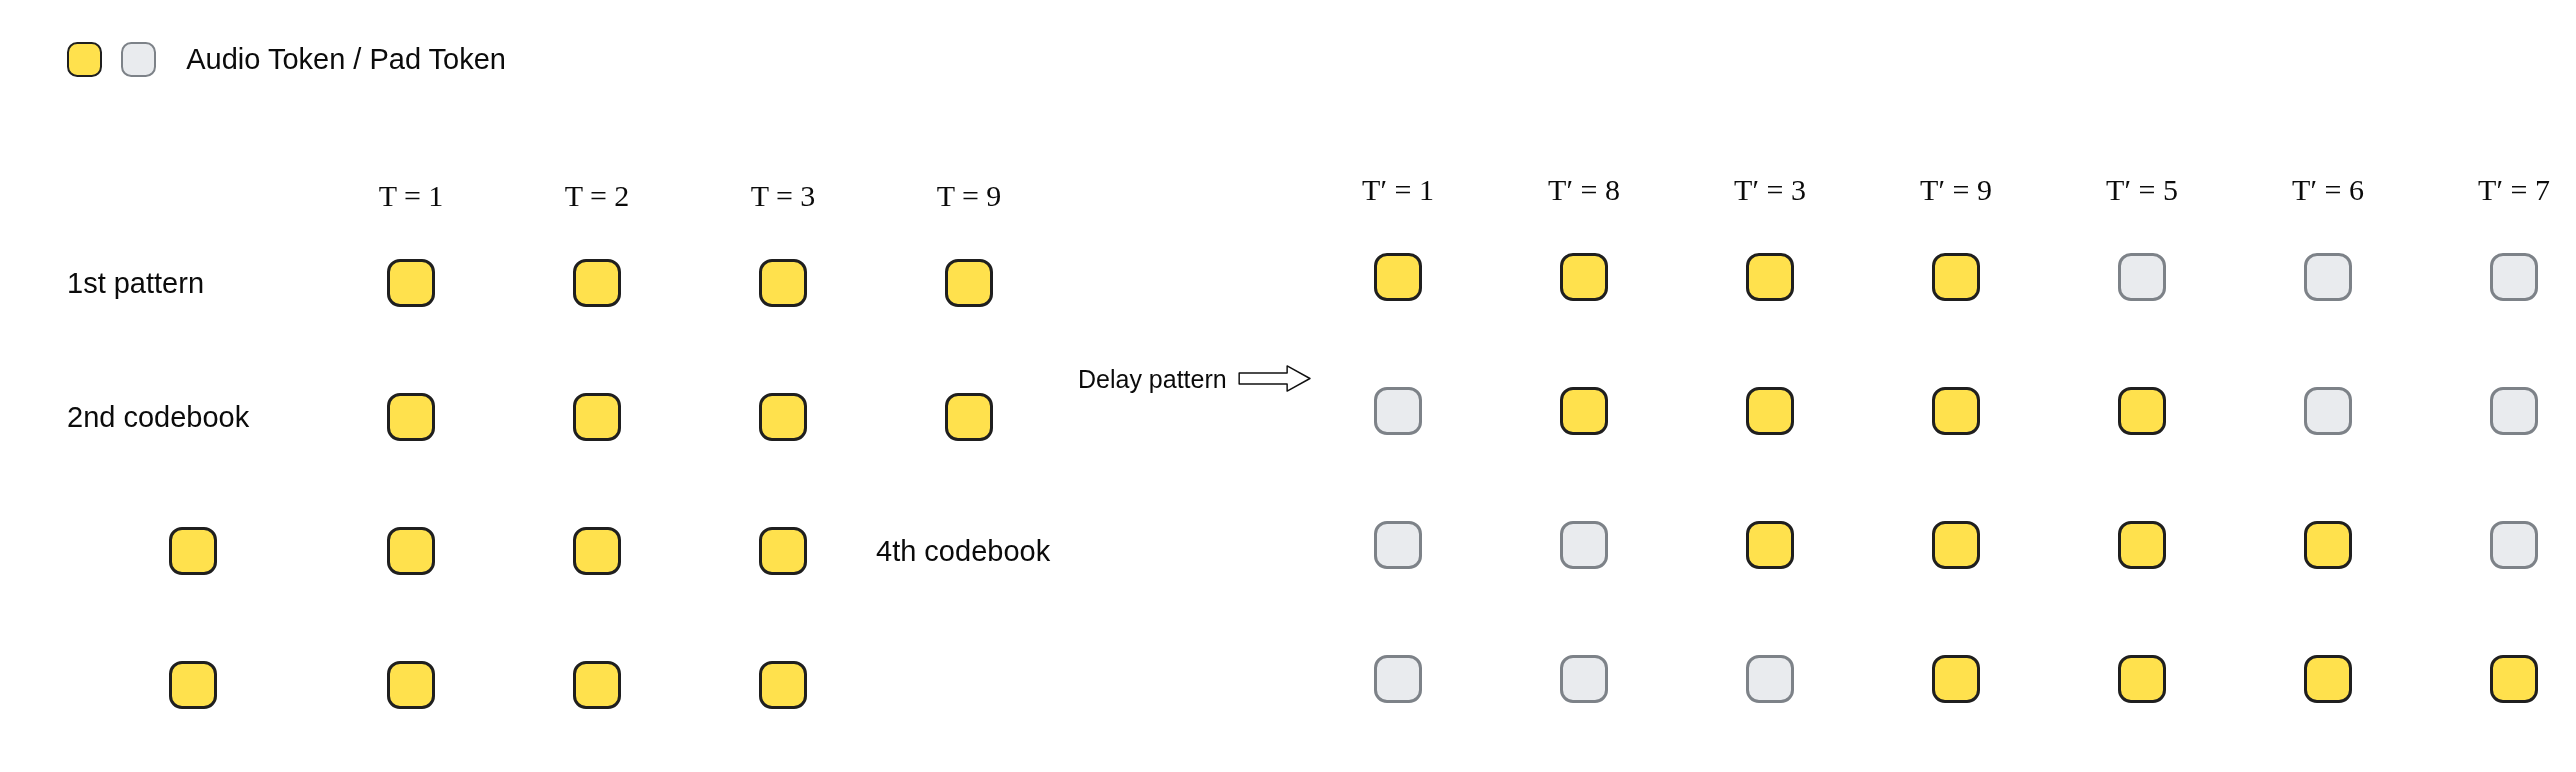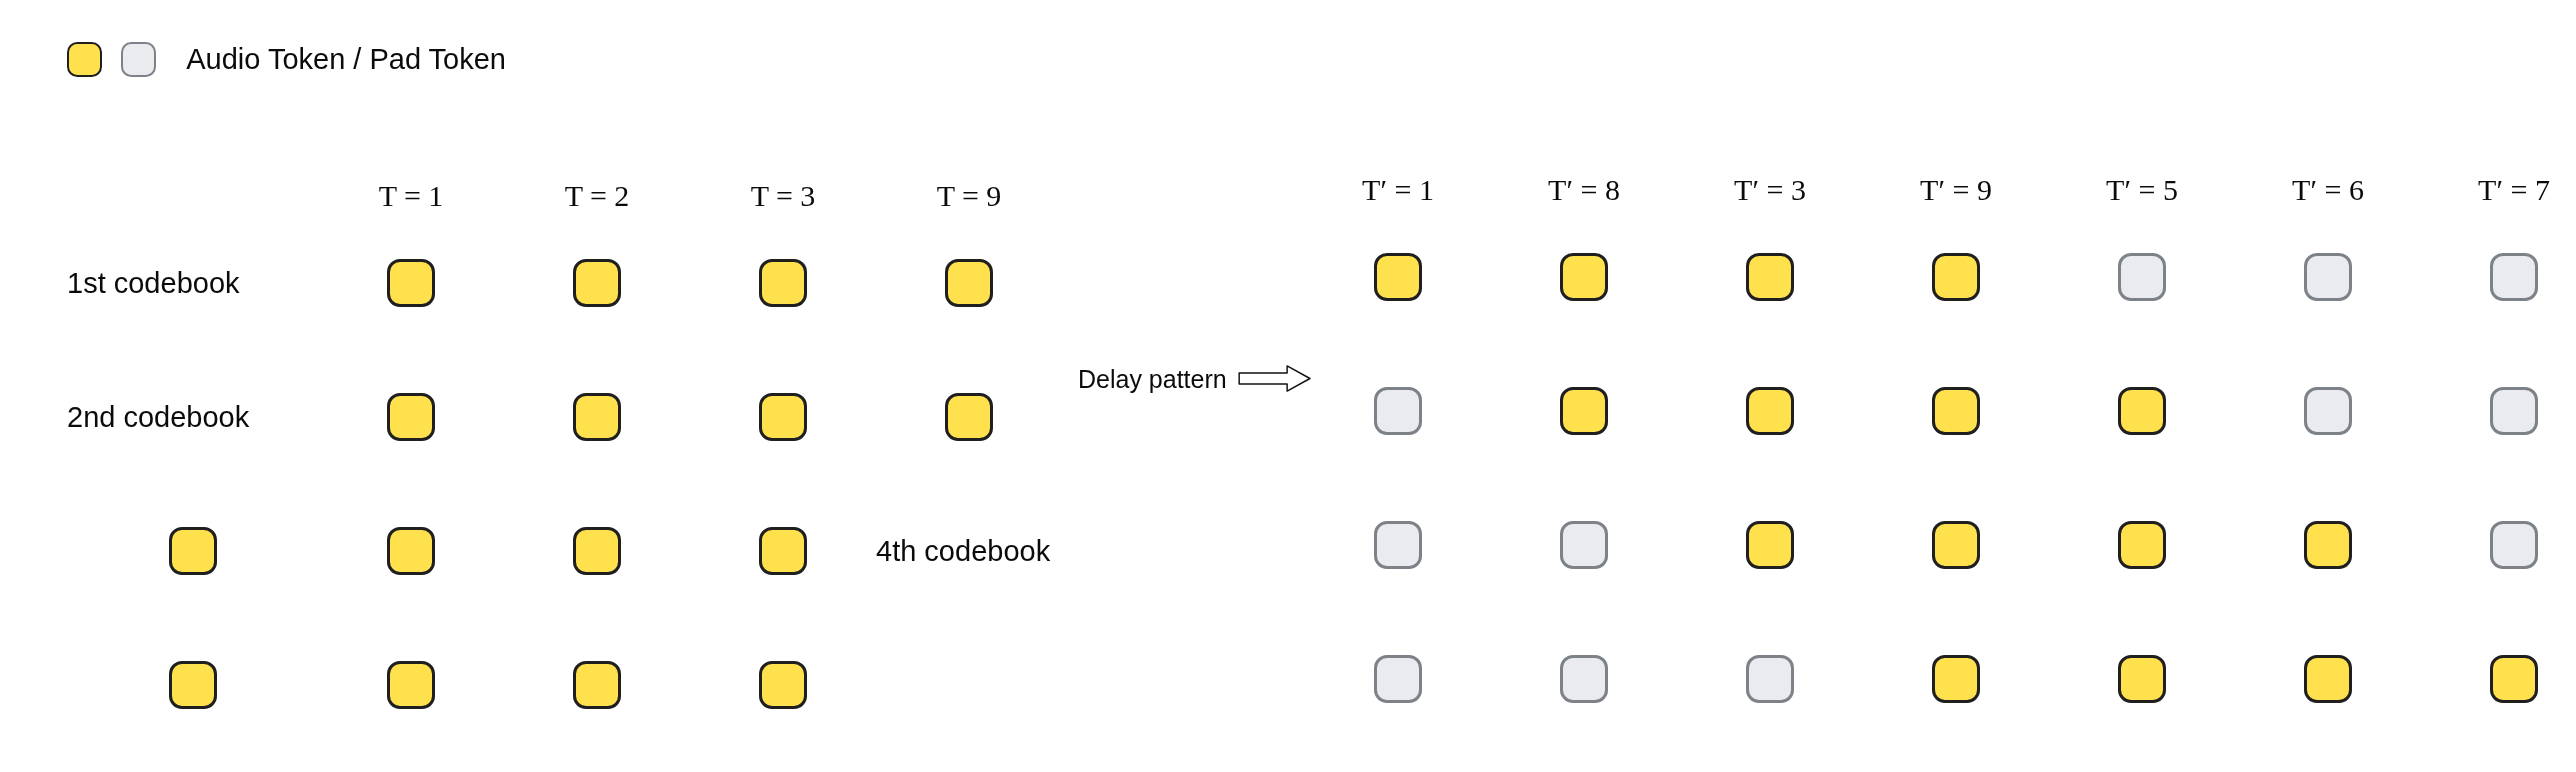--- a/index.html
+++ b/index.html
@@ -128,21 +128,21 @@
     <span class="token token-pad token-legend"></span>
     <span class="legend-label">Audio Token / Pad Token</span>
   </div>
 
   <div id="left-grid" class="grid grid-left">
       <div class="corner"></div>
       <div class="col-header">T = 1</div>
       <div class="col-header">T = 2</div>
       <div class="col-header">T = 3</div>
       <div class="col-header">T = 9</div>
-      <div class="row-label">1st codebook</div>
+      <div class="row-label">1st pattern</div>
       <div class="cell">
         <span class="token token-audio"></span>
       </div>
       <div class="cell">
         <span class="token token-audio"></span>
       </div>
       <div class="cell">
         <span class="token token-audio"></span>
       </div>
       <div class="cell">

